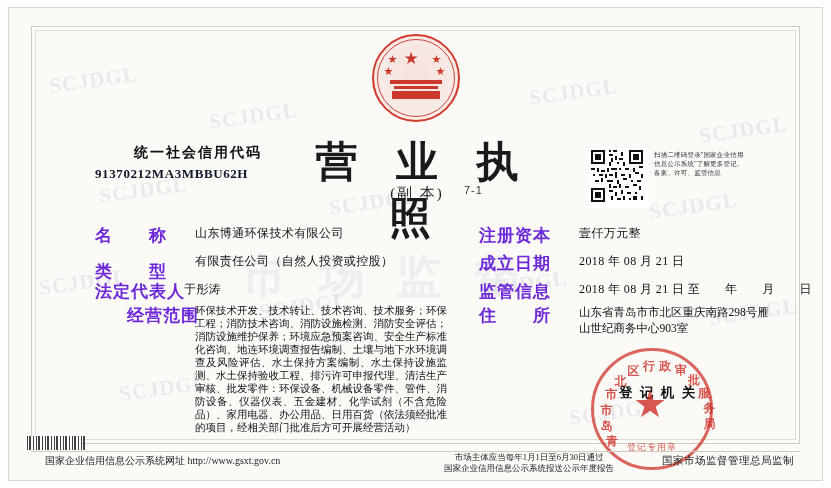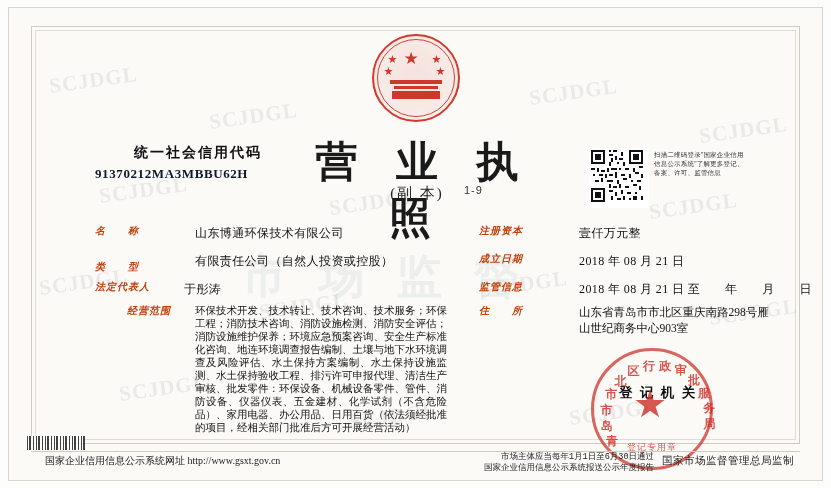--- a/index.html
+++ b/index.html
@@ -191,26 +191,25 @@
     width: 92px;
     font-size: 6.5px;
     line-height: 9px;
     color: #333;
     letter-spacing: 0.2px;
   }
   
   .field-label {
     position: absolute;
     font-family: "Liberation Serif", serif;
-    font-size: 10px;
-    font-weight: bold;
-    color: #c2410c;
+    font-size: 17px;
+    font-weight: bold;
+    color: #6d28d9;
     letter-spacing: 1px;
     white-space: nowrap;
-    font-style: italic;
   }
   .field-value {
     position: absolute;
     font-family: "Liberation Serif", serif;
     font-size: 12px;
     color: #111;
     letter-spacing: 0.4px;
     white-space: nowrap;
   }
   .scope-value {
@@ -312,22 +311,22 @@
     bottom: 12px;
     font-family: "Liberation Serif", serif;
     font-size: 10px;
     color: #1b1b1b;
   }
   .footer-center {
     position: absolute;
     left: 395px;
     bottom: 6px;
     width: 250px;
-    text-align: right;
-    font-family: Liberation Mono, monospace;
+    text-align: center;
+    font-family: Liberation Serif, serif;
     font-size: 8.5px;
     line-height: 11px;
     color: #222;
     margin-top: 48px;
   }
   .footer-right {
     position: absolute;
     right: 28px;
     bottom: 12px;
     font-family: "Liberation Serif", serif;
@@ -394,21 +393,21 @@
         <i class="g2"></i>
         <i class="g3"></i>
       </div>
     </div>
 
     <div class="uscc-label">统一社会信用代码</div>
     <div class="uscc-value">91370212MA3MBBU62H</div>
 
     <div class="title">营 业 执 照</div>
     <div class="subtitle">(副 本)</div>
-    <div class="sheetno">1-9</div>
+    <div class="sheetno">7-1</div>
 
     <div class="qr">
       <svg width="52" height="52" viewBox="0 0 26 26" shape-rendering="crispEdges">
         <rect width="26" height="26" fill="#fff"></rect>
         <g fill="#111">
           <rect x="0" y="0" width="7" height="7"></rect>
             <rect x="1" y="1" width="5" height="5" fill="#fff"></rect>
             <rect x="2" y="2" width="3" height="3"></rect>
           <rect x="19" y="0" width="7" height="7"></rect>
             <rect x="20" y="1" width="5" height="5" fill="#fff"></rect>

